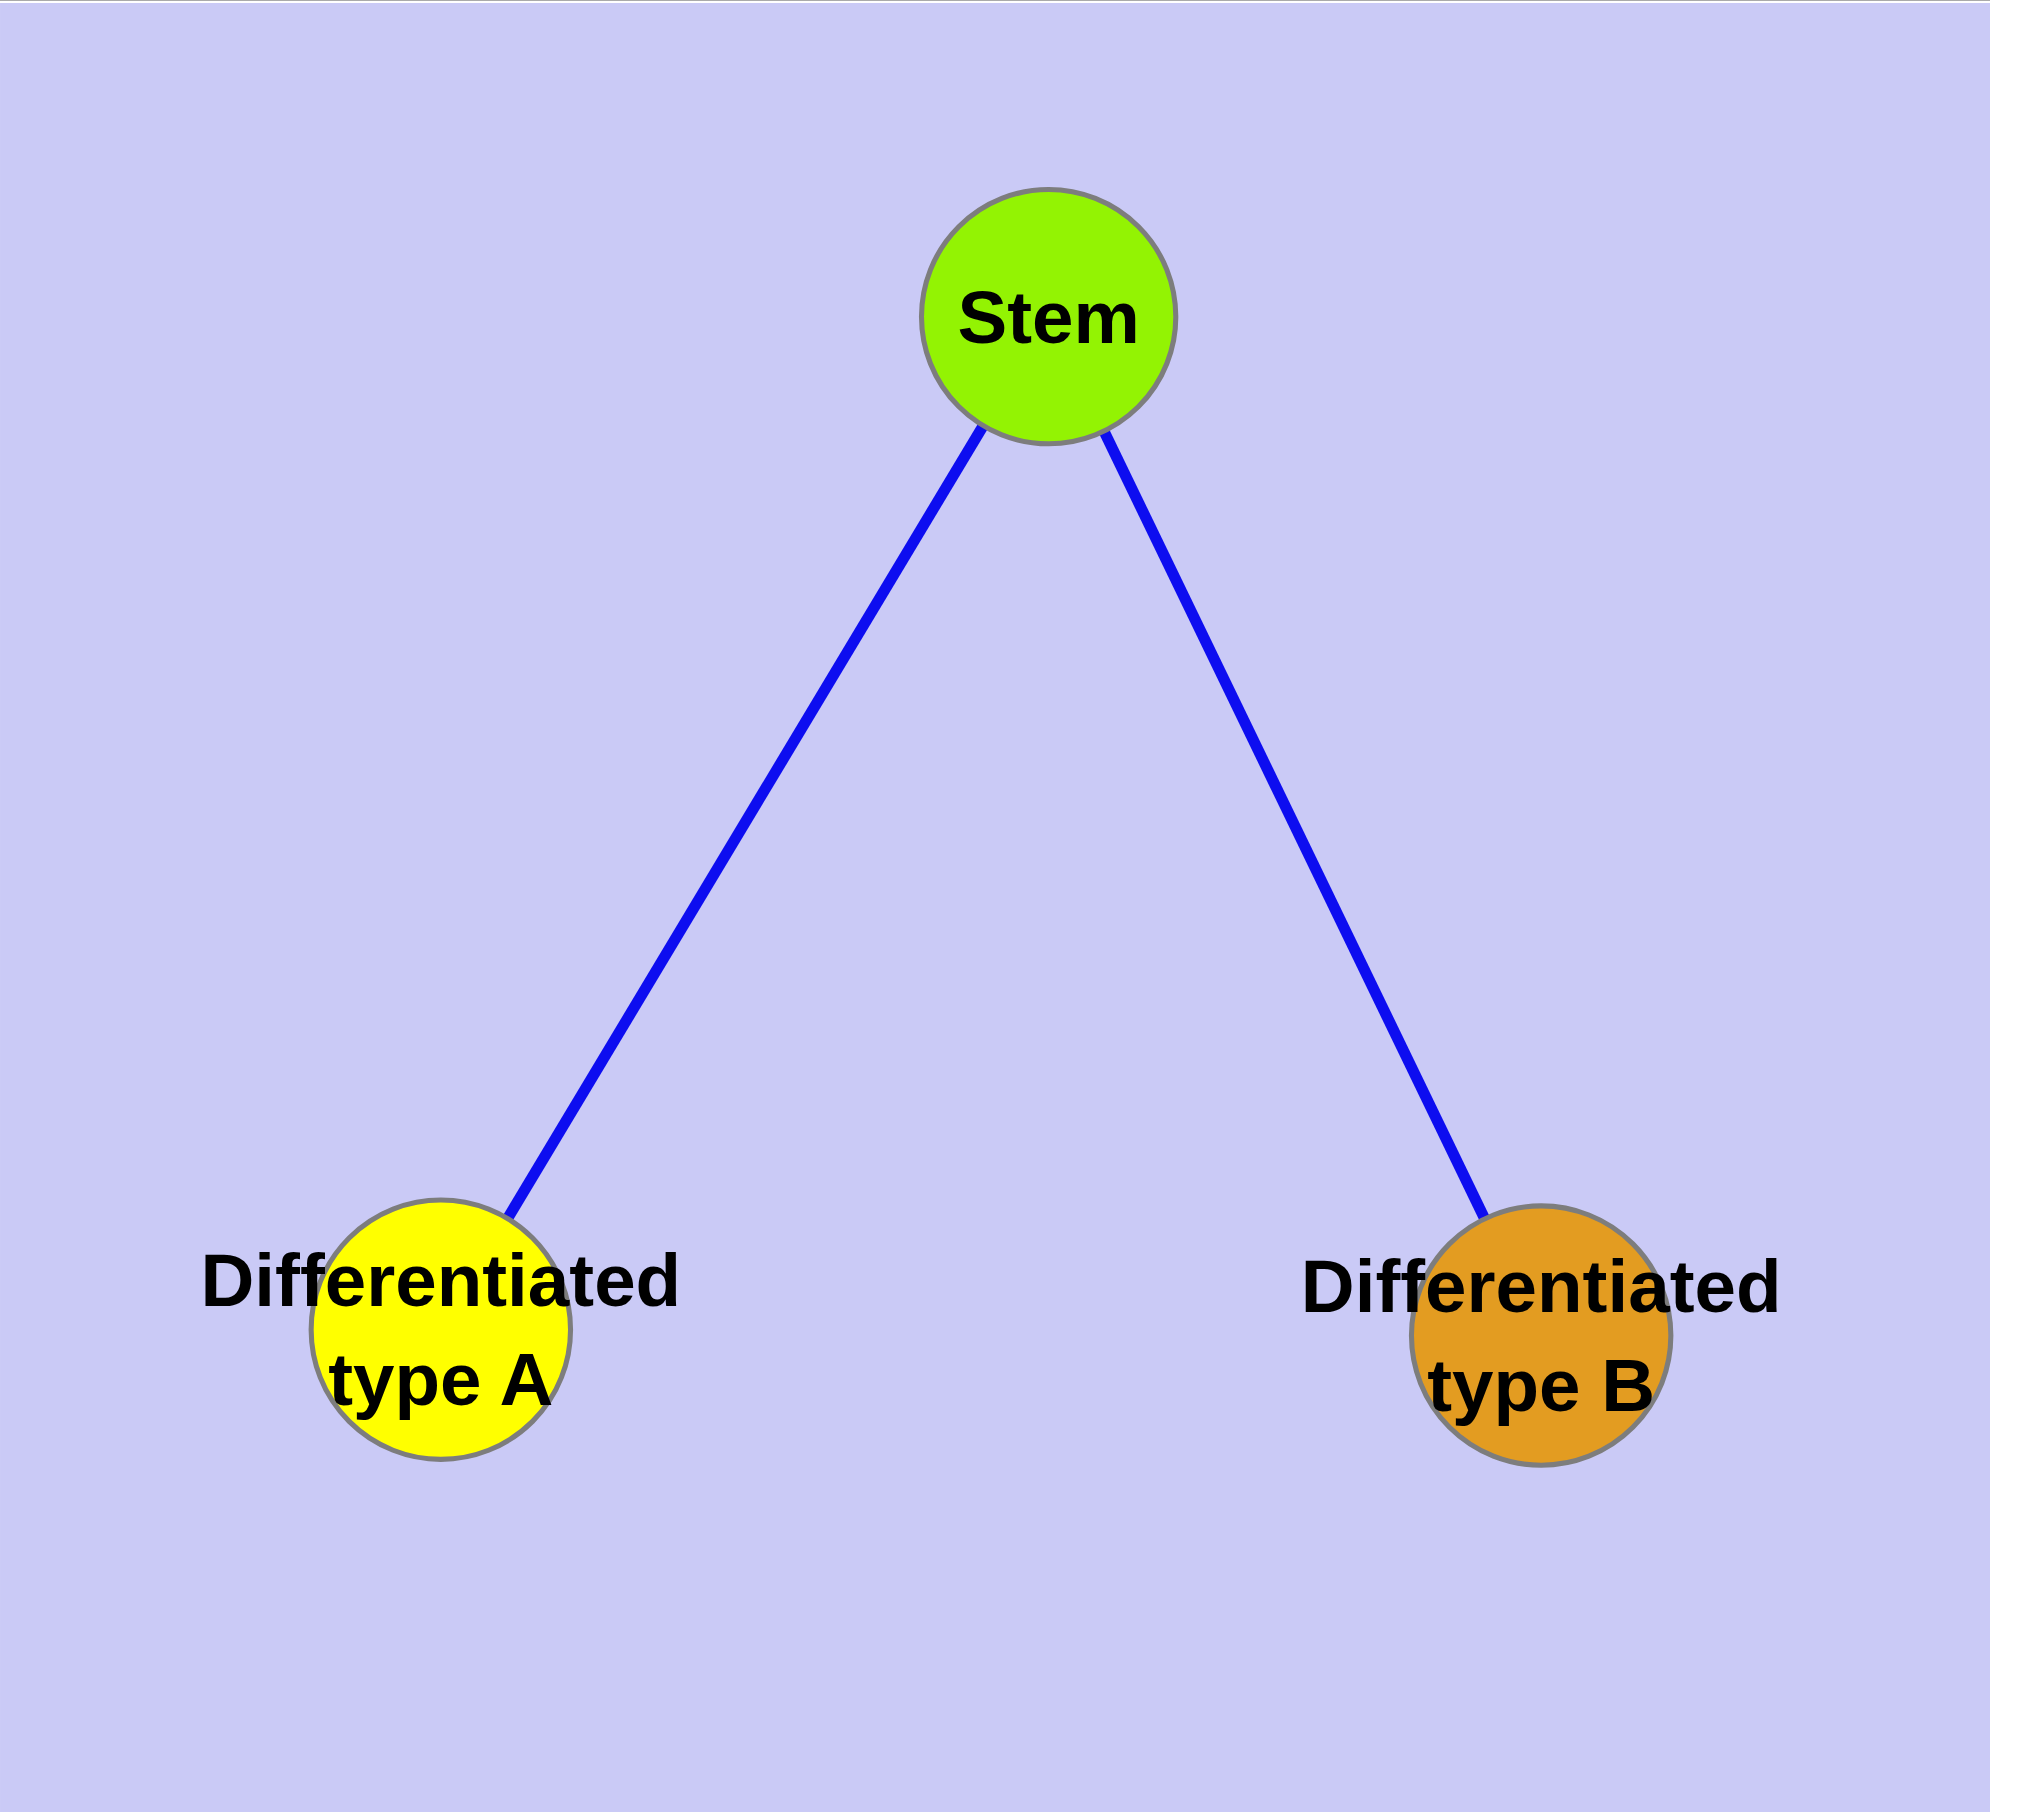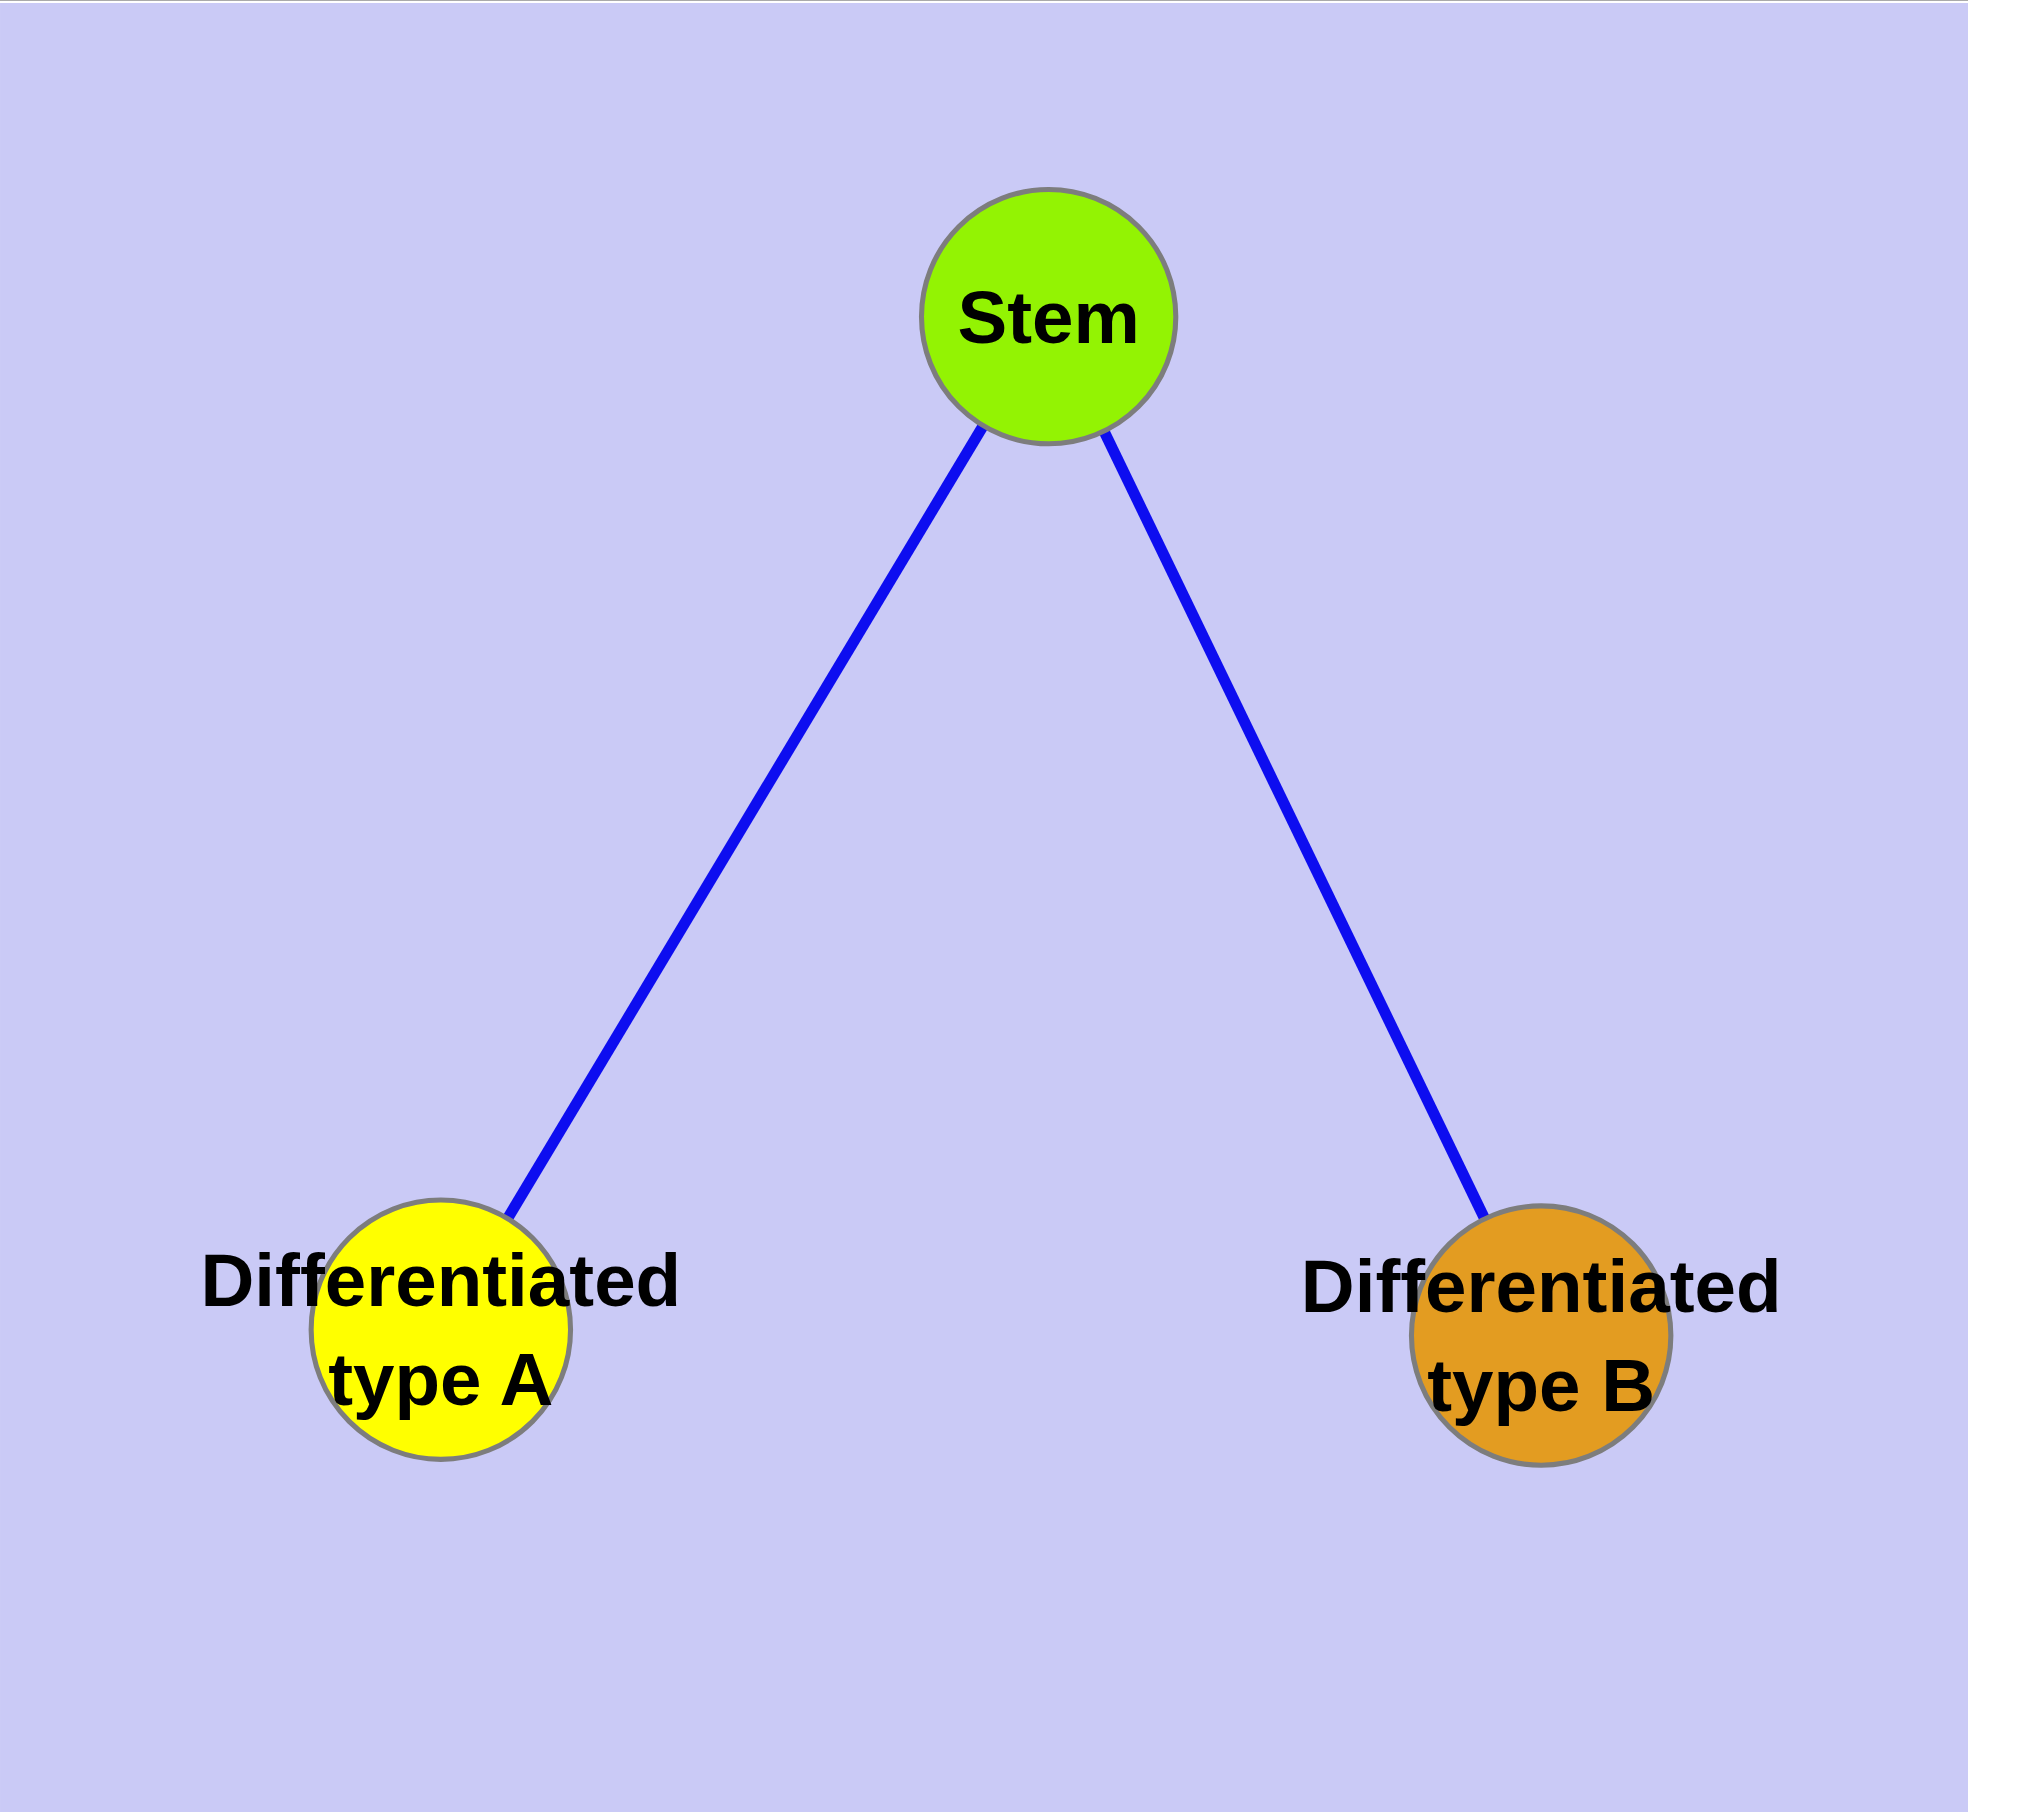--- a/index.html
+++ b/index.html
@@ -7,20 +7,21 @@
     padding: 0;
     background: #ffffff;
   }
   #stage {
     position: relative;
     width: 1968px;
     height: 1812px;
     background: #ffffff;
     overflow: hidden;
     font-family: "Liberation Sans", sans-serif;
+    padding-left: 22px;
   }
   #top-margin {
     position: absolute;
     top: 0; left: 0;
     width: 100%;
     height: 3.4px;
     background: var(--margin-color, #ffffff);
     border-top: 0.8px solid #aaaaaa;
     box-sizing: border-box;
   }

